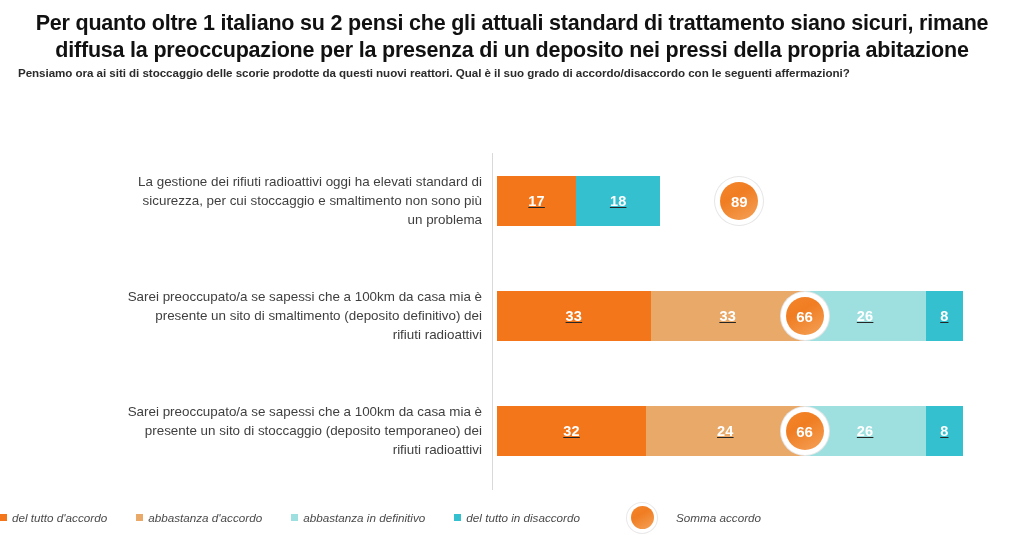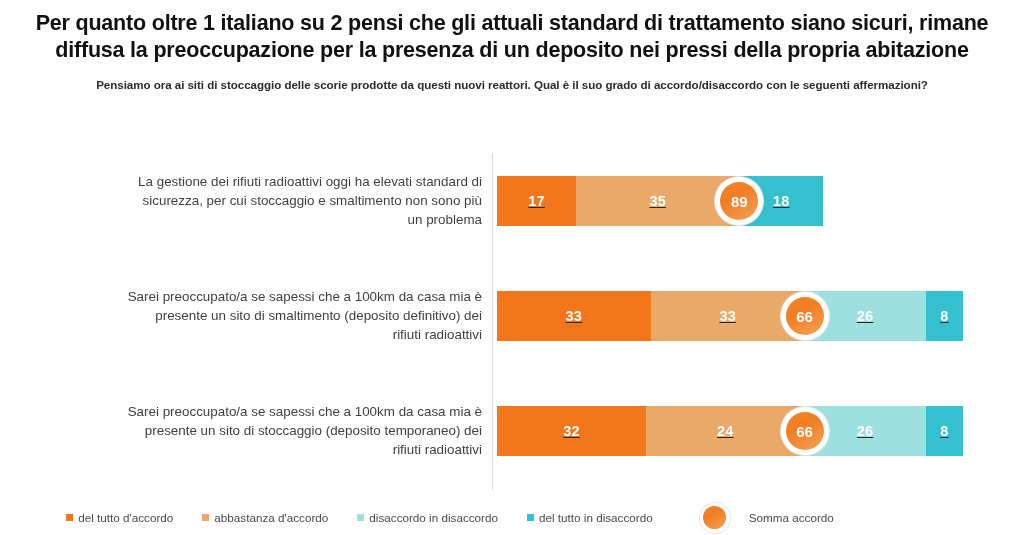--- a/index.html
+++ b/index.html
@@ -16,24 +16,24 @@
   #title-block { padding:10px 18px 0 18px; }
   #chart-title {
     font-size:21.5px;
     font-weight:bold;
     line-height:1.27;
     text-align:center;
     letter-spacing:-0.2px;
     color:#111111;
   }
   #chart-subtitle {
-    margin-top:13px;
+    margin-top:1px;
     font-size:11.6px;
     font-weight:bold;
-    text-align:center;
+    text-align:left;
     color:#2b2b2b;
     letter-spacing:-0.05px;
   }
 
   
   #plot {
     position:absolute;
     left:0; top:147px;
     width:1024px; height:345px;
   }
@@ -115,21 +115,21 @@
     font-weight:bold;
   }
 
   
   #legend {
     position:absolute;
     left:0; top:500px;
     width:900px; height:35px;
     display:flex;
     align-items:center;
-    justify-content:center;
+    font-style:italic;
   }
   .legend-item {
     display:flex;
     align-items:center;
     margin-right:29px;
     font-size:11.7px;
     color:#4a4a4a;
     white-space:nowrap;
   }
   .legend-item:last-child { margin-right:0; }
@@ -171,21 +171,20 @@
 
 <div id="plot">
   <div id="axis-line"></div>
 
   <div class="row r0">
     <div class="cat-label">La gestione dei rifiuti radioattivi oggi ha elevati standard di
 sicurezza, per cui stoccaggio e smaltimento non sono più
 un problema</div>
     <div class="bar">
       <div class="seg s0" style="width:17%;background:#F4761A;">17</div>
-      <div class="seg s1" style="width:35%;background:#E8A969;">35</div>
       <div class="seg s3" style="width:18%;background:#35C0D0;">18</div>
       <div class="badge" style="left:52%;">
         <div class="badge-inner">89</div>
       </div>
     </div>
   </div>
 
   <div class="row r1">
     <div class="cat-label">Sarei preoccupato/a se sapessi che a 100km da casa mia è
 presente un sito di smaltimento (deposito definitivo) dei
@@ -221,21 +220,21 @@
   <div class="legend-item">
     <span class="swatch" style="background:#F4761A;"></span>
     <span>del tutto d'accordo</span>
   </div>
   <div class="legend-item">
     <span class="swatch" style="background:#E8A969;"></span>
     <span>abbastanza d'accordo</span>
   </div>
   <div class="legend-item">
     <span class="swatch" style="background:#9EE0E0;"></span>
-    <span>disaccordo in disaccordo</span>
+    <span>abbastanza in definitivo</span>
   </div>
   <div class="legend-item">
     <span class="swatch" style="background:#35C0D0;"></span>
     <span>del tutto in disaccordo</span>
   </div>
   <div id="legend-sum">
     <span class="legend-badge">
       <span class="legend-badge-inner"></span>
     </span>
     <span>Somma accordo</span>

